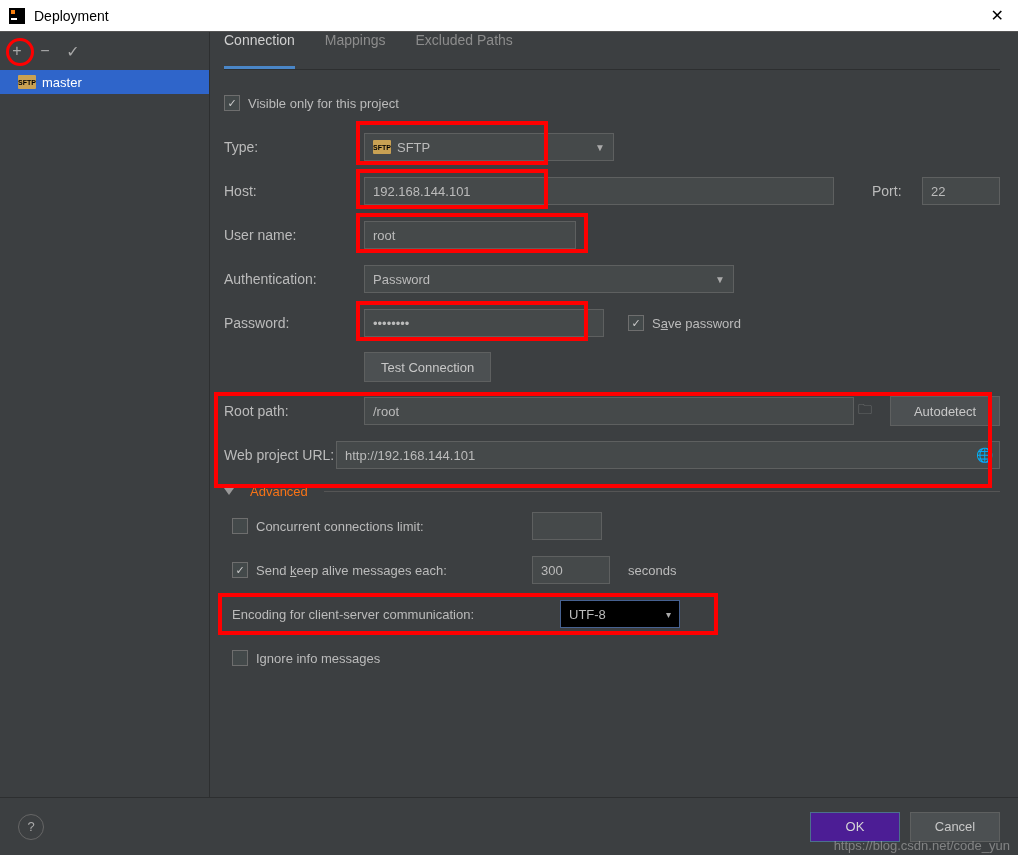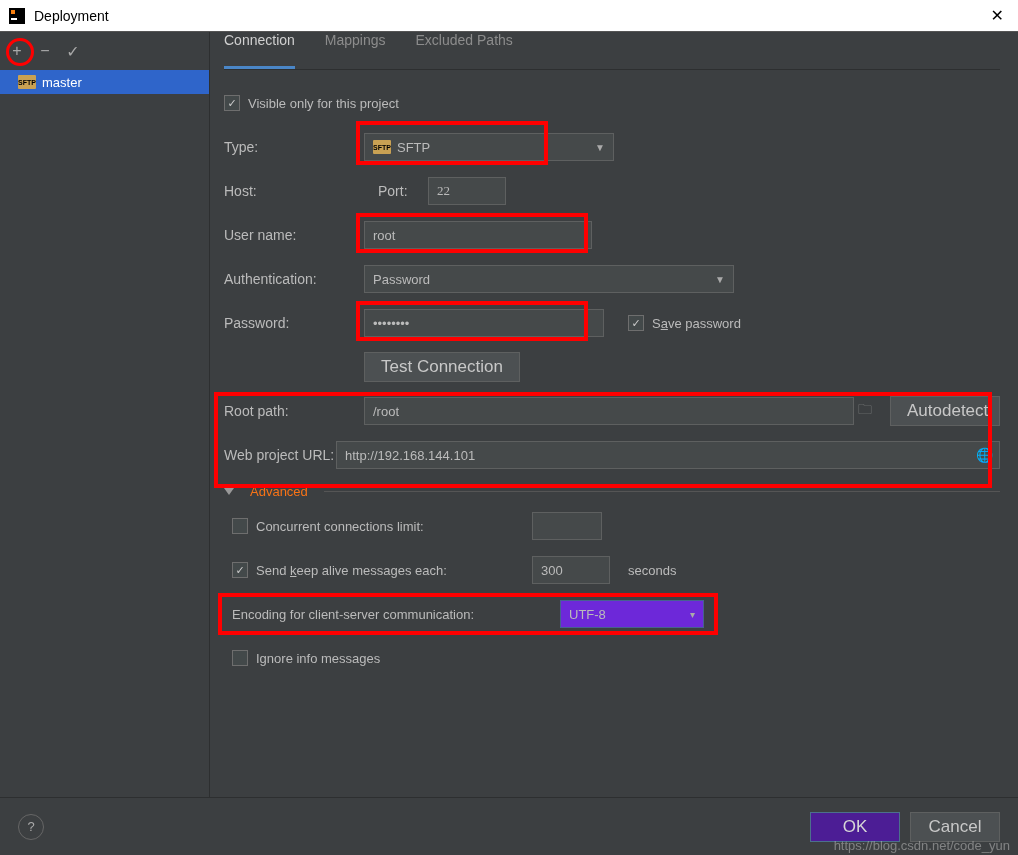--- a/index.html
+++ b/index.html
@@ -161,21 +161,21 @@
   pointer-events: none;
   z-index: 5;
 }
 
 .btn {
   background: #4c5052;
   border: 1px solid #5e6060;
   color: #c8c8c8;
   height: 30px;
   padding: 0 16px;
-  font-size: 17px;
+  font-size: 13px;
   cursor: pointer;
   font-family: inherit;
 }
 .btn.primary {
   background: #4c1d95;
   border: 1px solid #4c708c;
   color: #d6d6d6;
 }
 
 .advanced-header {
@@ -283,28 +283,32 @@
               <span>SFTP</span>
             </span>
             <span class="arrow">▼</span>
           </div>
           <span class="red-box" style="left:-8px;top:-12px;width:192px;height:44px"></span>
         </div>
       </div>
 
       <div class="form-row">
         <div class="label">Host:</div>
+        <div class="field-wrap" style="flex:1">
+          <input class="text" style="width: 470px;" value="192.168.144.101">
+          <span class="red-box" style="left:-8px;top:-8px;width:192px;height:40px"></span>
+        </div>
         <div class="label" style="width:50px;margin-left:14px">Port:</div>
-        <input class="text" style="width: 78px; font-family: Liberation Serif, serif;" value="22">
+        <input class="text" style="width: 78px;" value="22">
       </div>
 
       <div class="form-row">
         <div class="label">User name:</div>
         <div class="field-wrap">
-          <input class="text" style="width: 228px;" value="root">
+          <input class="text" style="width: 212px;" value="root">
           <span class="red-box" style="left:-8px;top:-8px;width:232px;height:40px"></span>
         </div>
       </div>
 
       <div class="form-row">
         <div class="label">Authentication:</div>
         <div class="combo" style="width:370px">
           <span>Password</span>
           <span class="arrow">▼</span>
         </div>
@@ -367,21 +371,21 @@
           <span class="checkbox">✓</span>
           <span><span>Send </span><span class="underline-key">k</span><span>eep alive messages each:</span></span>
         </label>
         <input class="text" style="width: 78px;" value="300">
         <span style="margin-left:18px">seconds</span>
       </div>
 
       <div class="form-row" style="padding-left:8px;position:relative">
         <span class="red-box" style="left:-6px;top:-6px;width:500px;height:42px"></span>
         <div style="width:328px">Encoding for client-server communication:</div>
-        <div class="combo" style="width:144px;border-color:#466190;background:#6d28d9">
+        <div class="combo" style="width:120px;border-color:#466190;background:#000000">
           <span>UTF-8</span>
           <span class="arrow">▾</span>
         </div>
       </div>
 
       <div class="form-row" style="padding-left:8px">
         <label class="check-label">
           <span class="checkbox"></span>
           <span>Ignore info messages</span>
         </label>

